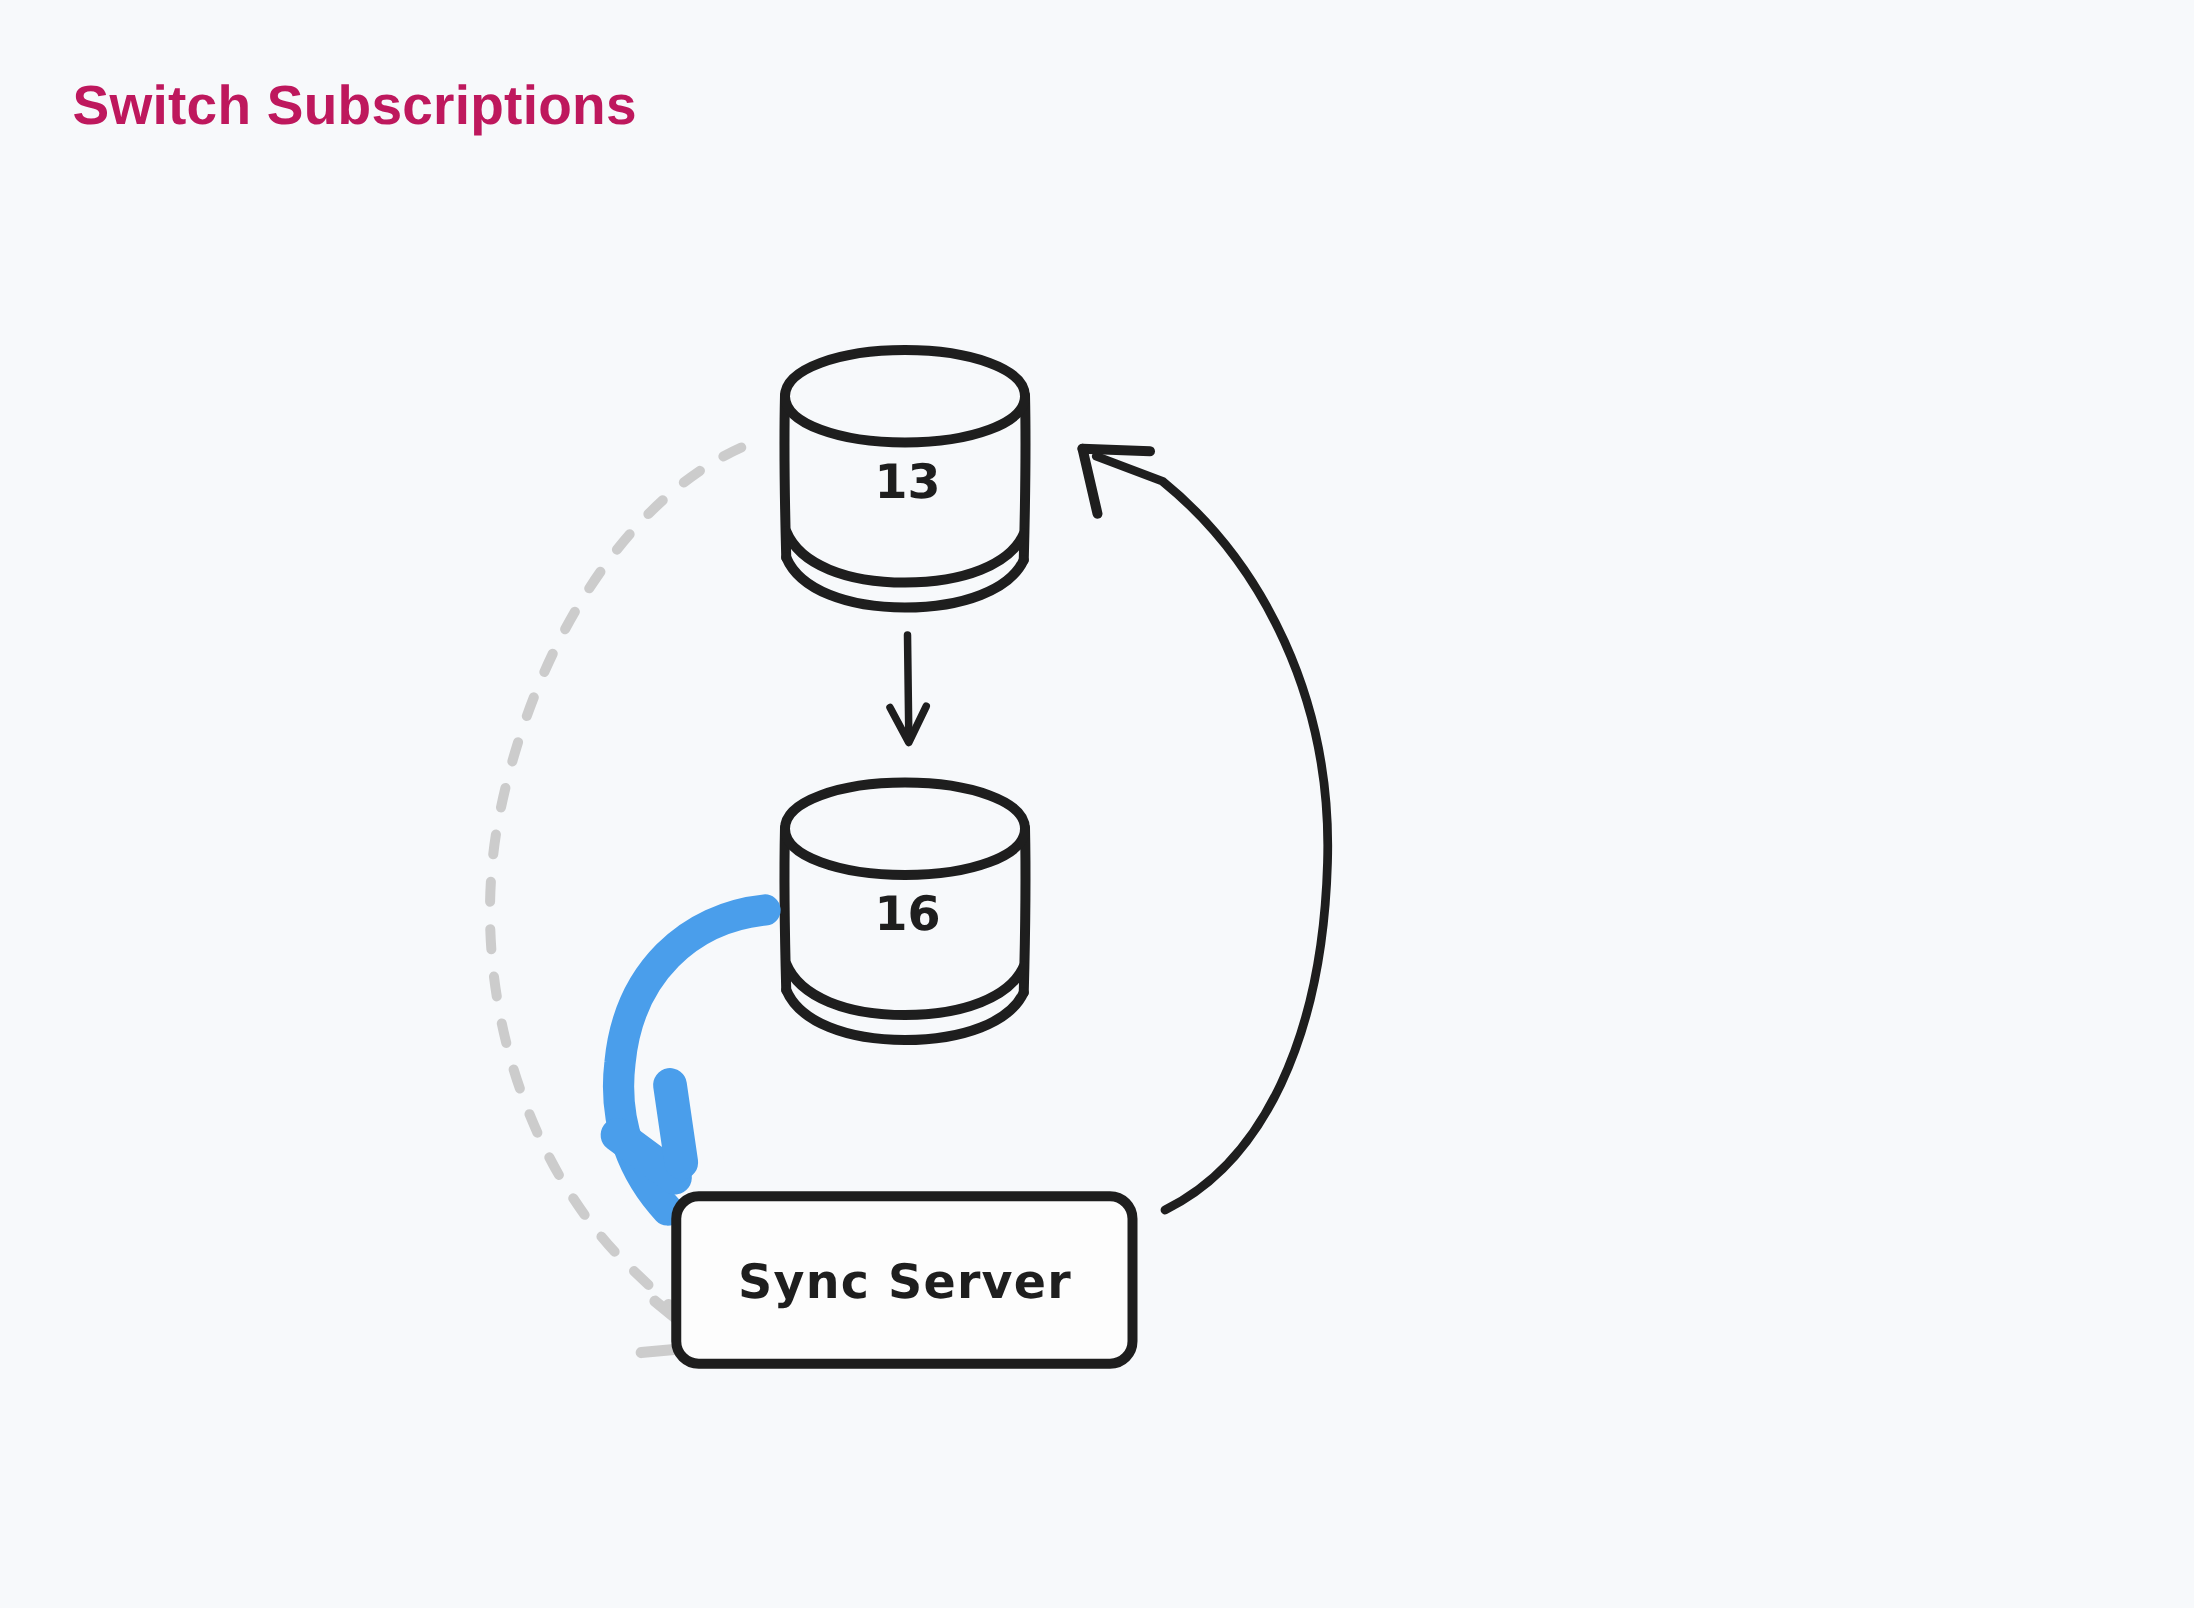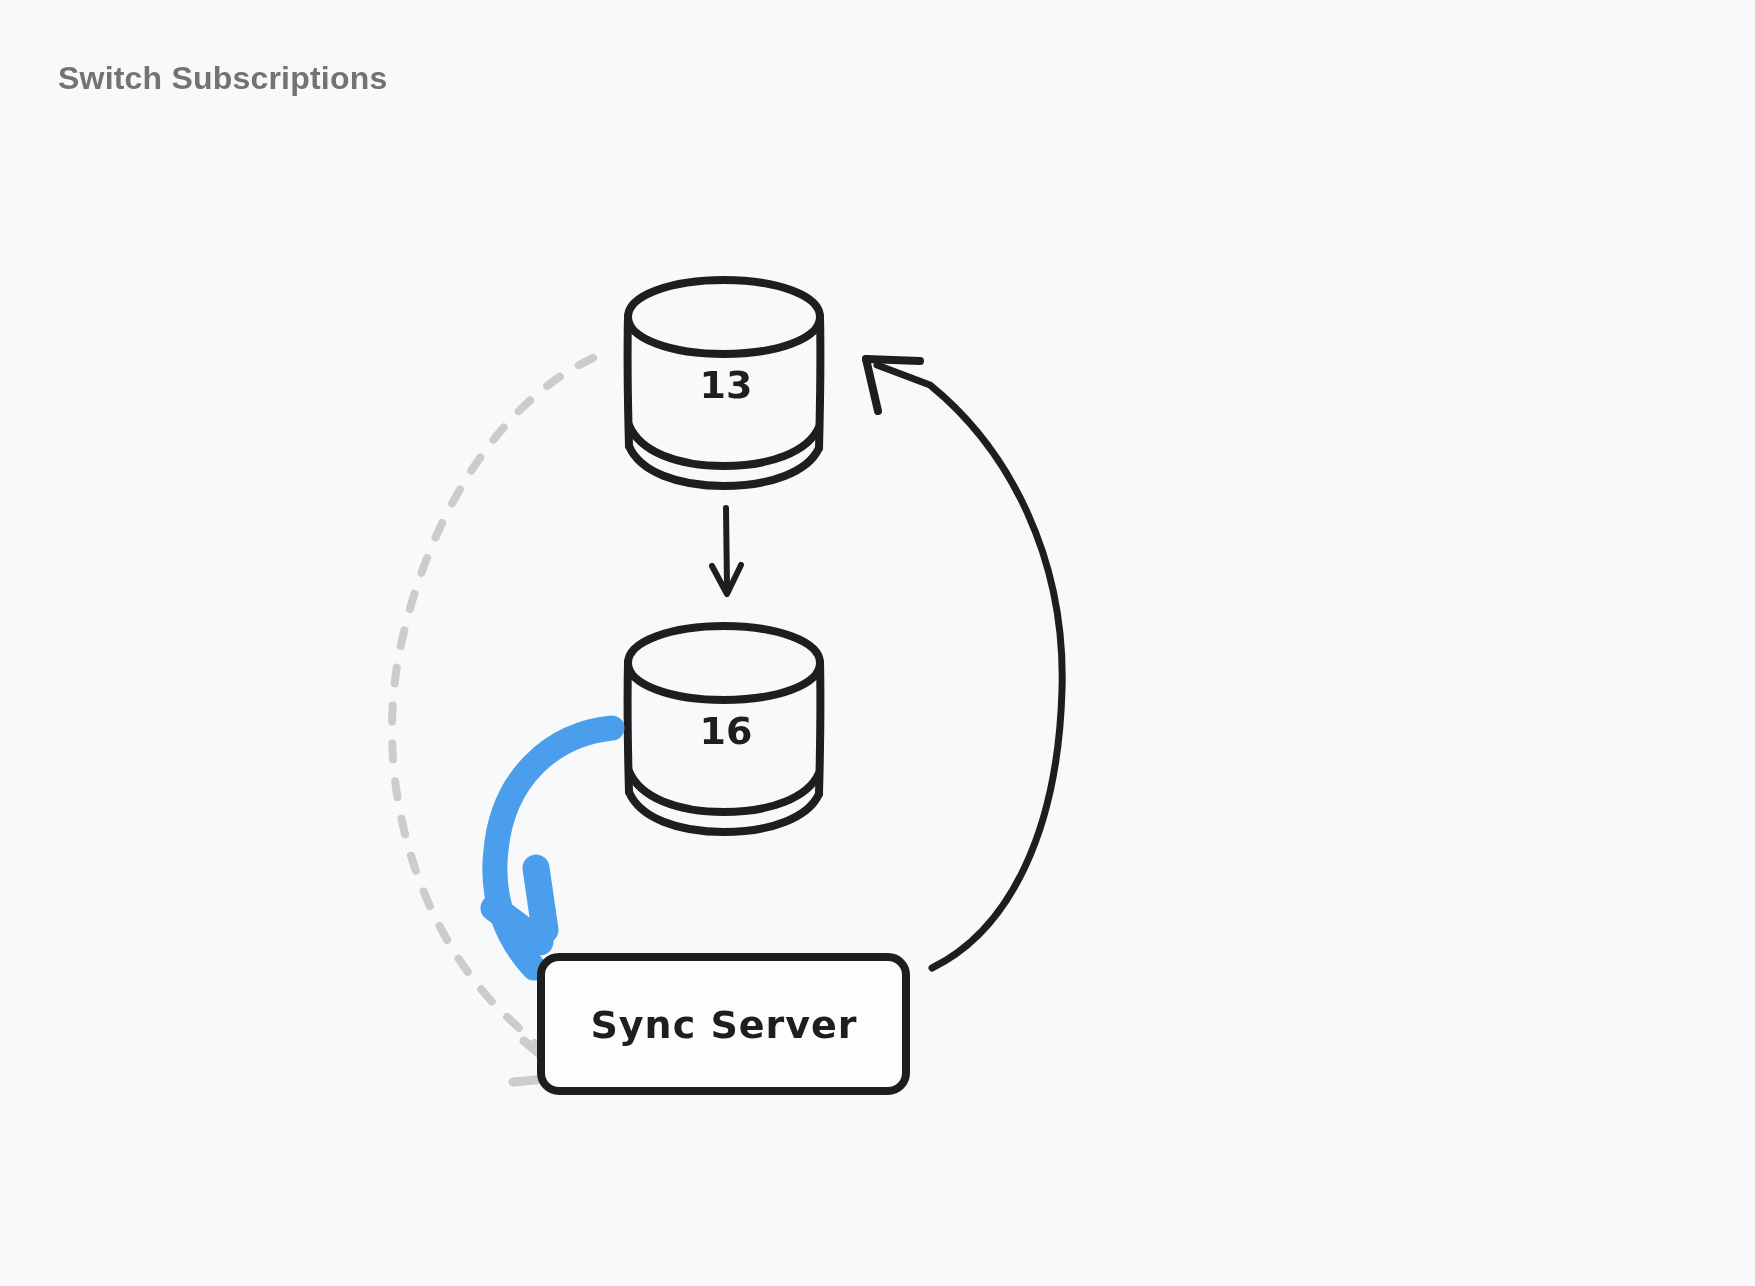--- a/index.html
+++ b/index.html
@@ -16,24 +16,24 @@
     position: relative;
     width: 1755px;
     height: 1286px;
     background: #f7f9fb;
   }
   .page-title {
     position: absolute;
     left: 58px;
     top: 60px;
     font-family: "Liberation Sans", sans-serif;
-    font-size: 32px;
+    font-size: 44px;
     font-weight: bold;
     letter-spacing: 0.2px;
-    color: #737373;
+    color: #be185d;
     white-space: nowrap;
     text-align: right;
   }
   #diagram {
     position: absolute;
     left: 0;
     top: 0;
     width: 1755px;
     height: 1286px;
   }

